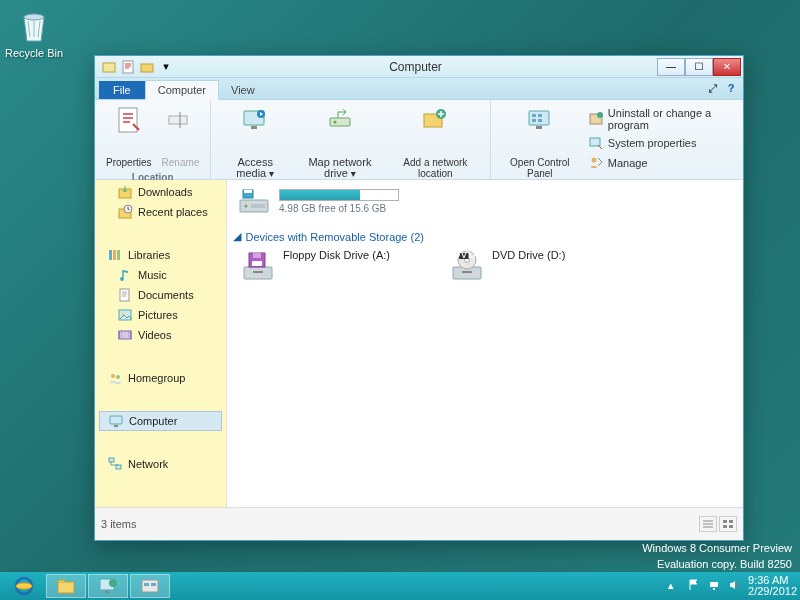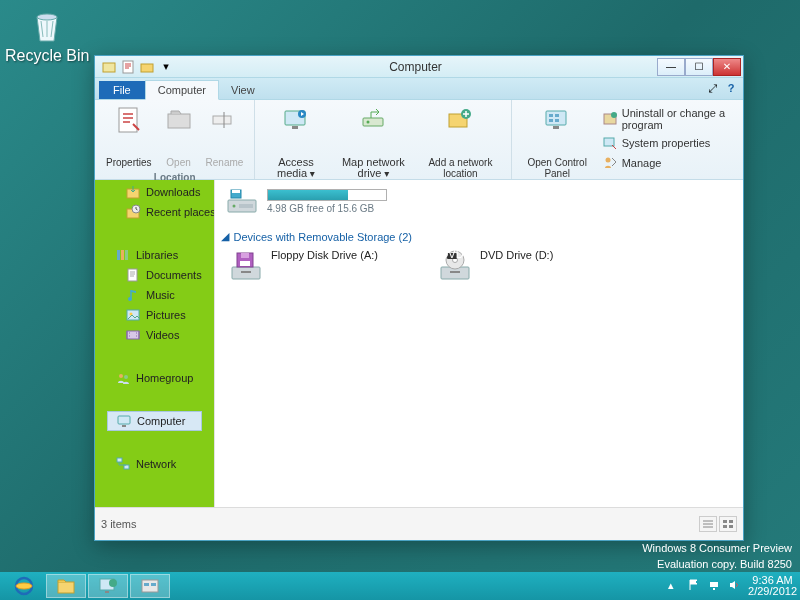--- a/index.html
+++ b/index.html
@@ -1,21 +1,21 @@
 <!DOCTYPE html>
 <html><head>
 <meta charset="utf-8">
 <style>
 * { margin: 0; padding: 0; box-sizing: border-box; font-family: "Segoe UI", Tahoma, sans-serif; font-size: 11px; }
 html, body { width: 800px; height: 600px; overflow: hidden; }
 body { background: linear-gradient(135deg, #2a8a8a 0%, #1e6a6a 50%, #247a7a 100%); position: relative; }
 
 .desktop-icon { position: absolute; top: 5px; left: 5px; display: flex; flex-direction: column; align-items: center; cursor: pointer; color: white; text-shadow: 1px 1px 2px rgba(0,0,0,.5); }
 .desktop-icon svg { width: 40px; height: 40px; }
-.desktop-icon span { font-size: 16px; margin-top: 2px; }
+.desktop-icon span { font-size: 11px; margin-top: 2px; }
 
 .window { position: absolute; top: 55px; left: 94px; width: 650px; height: 486px; background: #fff; border: 1px solid #4aa3c4; box-shadow: 0 5px 20px rgba(0,0,0,.3); display: flex; flex-direction: column; }
 .titlebar { background: linear-gradient(#e6f5fa, #d4edf5); height: 22px; display: flex; align-items: center; padding: 0 2px; border-bottom: 1px solid #b0d8e6; }
 .title-qat { display: flex; gap: 3px; align-items: center; margin-left: 4px; }
 .title-qat .q { width: 16px; height: 16px; display: flex; align-items: center; justify-content: center; cursor: pointer; }
 .win-title { flex: 1; text-align: center; font-size: 12px; color: #333; }
 .win-controls { display: flex; gap: 0; }
 .win-btn { width: 28px; height: 18px; display: flex; align-items: center; justify-content: center; cursor: pointer; border: 1px solid #9ac; font-size: 10px; }
 .win-min { background: linear-gradient(#f5faff,#dceefa); }
 .win-max { background: linear-gradient(#f5faff,#dceefa); }
@@ -33,21 +33,21 @@
 .rgroup-body { flex: 1; display: flex; align-items: flex-start; gap: 0; }
 .rgroup-label { text-align: center; font-size: 10px; color: #6a7a85; padding: 1px 0; font-weight: bold; }
 .rbtn { display: flex; flex-direction: column; align-items: center; justify-content: flex-start; padding: 3px 5px; cursor: pointer; min-width: 44px; gap: 20px; }
 .rbtn .ic { width: 30px; height: 30px; display: flex; align-items: center; justify-content: center; }
 .rbtn .lbl { font-size: 10px; text-align: center; line-height: 11px; margin-top: 2px; color: #333; }
 .rbtn.disabled .lbl { color: #aaa; }
 .rlink { display: flex; align-items: center; gap: 4px; padding: 1px 3px; cursor: pointer; font-size: 10.5px; color: #333; }
 .rlink .ic { width: 16px; height: 16px; }
 
 .body-row { flex: 1; display: flex; overflow: hidden; }
-.nav { width: 120px; background: #84cc16; border-right: 1px solid #e2e2e2; padding: 2px 12px; overflow: hidden; }
+.nav { width: 132px; background: #fef9c3; border-right: 1px solid #e2e2e2; padding: 2px 4px; overflow: hidden; }
 .nav-item { display: flex; align-items: center; gap: 5px; padding: 2px 4px 2px 18px; cursor: pointer; font-size: 11px; color: #222; white-space: nowrap; }
 .nav-item.sel { background: #d7e8f5; border: 1px solid #a8c8e0; padding: 1px 3px 1px 17px; }
 .nav-item.hdr { padding-left: 8px; margin-top: 23px; }
 .nav-item .ic { width: 16px; height: 16px; flex-shrink: 0; }
 
 .content { flex: 1; background: #fff; padding: 0 6px; overflow: hidden; position: relative; }
 .drive-row { display: flex; align-items: center; gap: 8px; padding: 4px; }
 .drive-ic { width: 34px; height: 34px; }
 .drive-info { display: flex; flex-direction: column; }
 .drive-bar { width: 120px; height: 12px; border: 1px solid #b0b0b0; background: #fff; }
@@ -62,21 +62,21 @@
 .statusbar { height: 22px; border-top: 1px solid #dcdcdc; background: #f5f5f5; display: flex; align-items: center; padding: 16px 6px; font-size: 10.5px; color: #555; justify-content: space-between; }
 .viewbtns { display: flex; gap: 2px; }
 .viewbtns div { width: 18px; height: 16px; border: 1px solid #ccc; cursor: pointer; display:flex; align-items:center; justify-content:center; }
 
 .watermark { position: absolute; right: 8px; bottom: 28px; text-align: right; color: #fff; font-size: 12px; line-height: 16px; }
 
 .taskbar { position: absolute; bottom: 0; left: 0; right: 0; height: 28px; background: linear-gradient(#1fb0c0,#1595a5); display: flex; align-items: center; padding: 0 3px; }
 .tb-btn { width: 40px; height: 24px; margin: 0 1px; display: flex; align-items: center; justify-content: center; cursor: pointer; }
 .tb-btn.active { background: rgba(255,255,255,.25); border: 1px solid rgba(255,255,255,.4); }
 .tray { position: absolute; right: 3px; display: flex; align-items: center; gap: 6px; color: #fff; font-size: 10px; }
-.tray .clk { text-align: center; line-height: 11px; }
+.tray .clk { text-align: left; line-height: 11px; }
 .tray-ic { width: 14px; height: 14px; cursor: pointer; }
 </style>
 </head>
 <body>
 
 <div class="desktop-icon">
   <svg viewBox="0 0 40 40">
       <path d="M10 12h20l-3 24H13z" fill="#eef8fc" stroke="#6aa" stroke-width="1"></path>
       <ellipse cx="20" cy="12" rx="10" ry="3" fill="#cde" stroke="#6aa"></ellipse>
       <path d="M14 16l2 16M20 16v16M26 16l-2 16" stroke="#8bb" stroke-width="1" fill="none"></path>
@@ -132,29 +132,20 @@
                 <rect x="4" y="2" width="18" height="24" fill="#fff" stroke="#999"></rect>
                 <path d="M8 8h10M8 12h10M8 16h7" stroke="#c44" stroke-width="1.5"></path>
                 <path d="M18 18l6 6" stroke="#c44" stroke-width="2"></path>
               </svg>
             </div>
           <div class="lbl">Properties</div>
         </div>
         <div class="rbtn disabled">
           <div class="ic">
               <svg width="28" height="28" viewBox="0 0 28 28">
-                <rect x="3" y="8" width="22" height="14" fill="#ddd" stroke="#aaa"></rect>
-                <path d="M6 8V5h8l2 3" fill="#ccc" stroke="#aaa"></path>
-              </svg>
-            </div>
-          <div class="lbl">Open</div>
-        </div>
-        <div class="rbtn disabled">
-          <div class="ic">
-              <svg width="28" height="28" viewBox="0 0 28 28">
                 <rect x="3" y="10" width="18" height="8" fill="#eee" stroke="#aaa"></rect>
                 <path d="M14 6v16" stroke="#888"></path>
               </svg>
             </div>
           <div class="lbl">Rename</div>
         </div>
       </div>
       <div class="rgroup-label">Location</div>
     </div>
 
@@ -259,32 +250,32 @@
       <div class="nav-item hdr">
           <span class="ic"><svg width="16" height="16" viewBox="0 0 16 16">
               <rect x="2" y="3" width="3" height="10" fill="#6ac"></rect>
               <rect x="6" y="3" width="3" height="10" fill="#e8b060"></rect>
               <rect x="10" y="3" width="3" height="10" fill="#8c8"></rect>
             </svg></span>
           <span>Libraries</span>
         </div>
       <div class="nav-item">
           <span class="ic"><svg width="16" height="16" viewBox="0 0 16 16">
-              <rect x="3" y="2" width="9" height="12" fill="#fff" stroke="#999"></rect>
-              <path d="M5 5h5M5 7h5M5 9h4" stroke="#aaa"></path>
-            </svg></span>
-          <span>Documents</span>
-        </div>
-      <div class="nav-item">
-          <span class="ic"><svg width="16" height="16" viewBox="0 0 16 16">
               <path d="M6 3v8" stroke="#4ac" stroke-width="1.5"></path>
               <circle cx="5" cy="12" r="2" fill="#4ac"></circle>
               <path d="M6 3l5 1v2l-5-1" fill="#4ac"></path>
             </svg></span>
           <span>Music</span>
+        </div>
+      <div class="nav-item">
+          <span class="ic"><svg width="16" height="16" viewBox="0 0 16 16">
+              <rect x="3" y="2" width="9" height="12" fill="#fff" stroke="#999"></rect>
+              <path d="M5 5h5M5 7h5M5 9h4" stroke="#aaa"></path>
+            </svg></span>
+          <span>Documents</span>
         </div>
       <div class="nav-item">
           <span class="ic"><svg width="16" height="16" viewBox="0 0 16 16">
               <rect x="2" y="3" width="12" height="10" fill="#cfe8f5" stroke="#5aa"></rect>
               <circle cx="6" cy="7" r="1.5" fill="#fc4"></circle>
               <path d="M3 12l4-4 3 3 2-2 3 3" stroke="#5a8" fill="none"></path>
             </svg></span>
           <span>Pictures</span>
         </div>
       <div class="nav-item">

